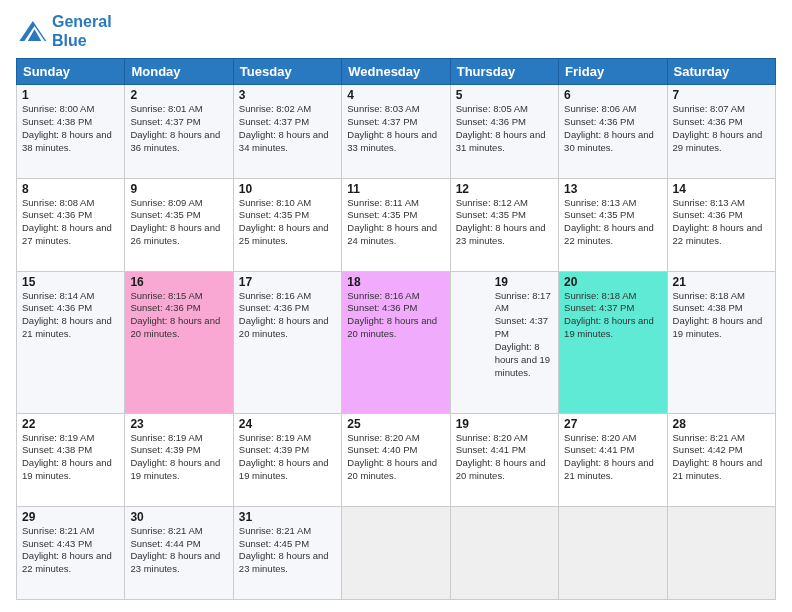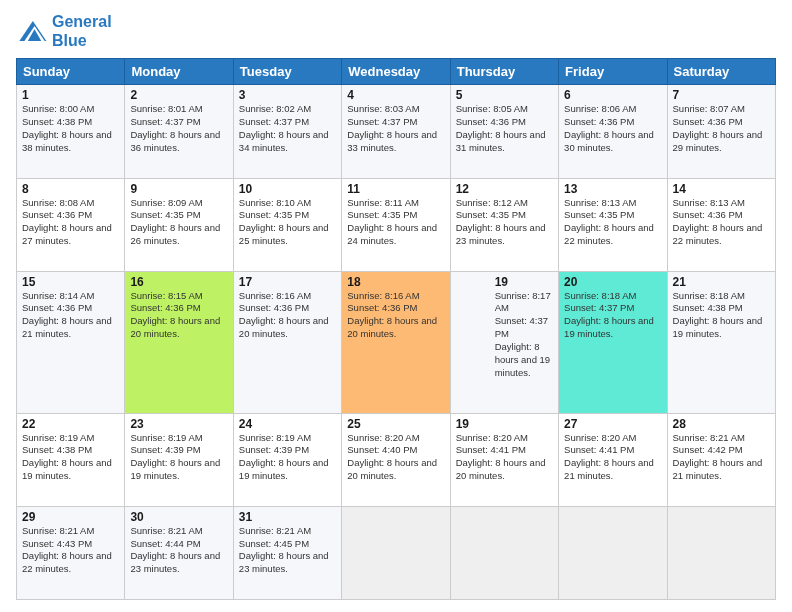--- a/index.html
+++ b/index.html
@@ -186,29 +186,29 @@
           <td style="background: rgb(255, 255, 255);">
             <span class="day-num">14</span>
             <div class="day-detail">Sunrise: 8:13 AM<br>Sunset: 4:36 PM<br>Daylight: 8 hours and 22 minutes.</div>
           </td>
         </tr>
         <tr>
           <td style="background: rgb(245, 247, 250);">
             <span class="day-num">15</span>
             <div class="day-detail">Sunrise: 8:14 AM<br>Sunset: 4:36 PM<br>Daylight: 8 hours and 21 minutes.</div>
           </td>
-          <td style="background: #bef264; margin-left: 12px;">
+          <td style="background: #f9a8d4; margin-left: 12px;">
             <span class="day-num">16</span>
             <div class="day-detail">Sunrise: 8:15 AM<br>Sunset: 4:36 PM<br>Daylight: 8 hours and 20 minutes.</div>
           </td>
           <td style="background: rgb(245, 247, 250);">
             <span class="day-num">17</span>
             <div class="day-detail">Sunrise: 8:16 AM<br>Sunset: 4:36 PM<br>Daylight: 8 hours and 20 minutes.</div>
           </td>
-          <td style="background: #fdba74;">
+          <td style="background: #f0abfc;">
             <span class="day-num">18</span>
             <div class="day-detail">Sunrise: 8:16 AM<br>Sunset: 4:36 PM<br>Daylight: 8 hours and 20 minutes.</div>
           </td>
           <td style="background: rgb(245, 247, 250); padding-left: 44px;">
             <span class="day-num">19</span>
             <div class="day-detail">Sunrise: 8:17 AM<br>Sunset: 4:37 PM<br>Daylight: 8 hours and 19 minutes.</div>
           </td>
           <td style="background: #5eead4;">
             <span class="day-num">20</span>
             <div class="day-detail">Sunrise: 8:18 AM<br>Sunset: 4:37 PM<br>Daylight: 8 hours and 19 minutes.</div>

